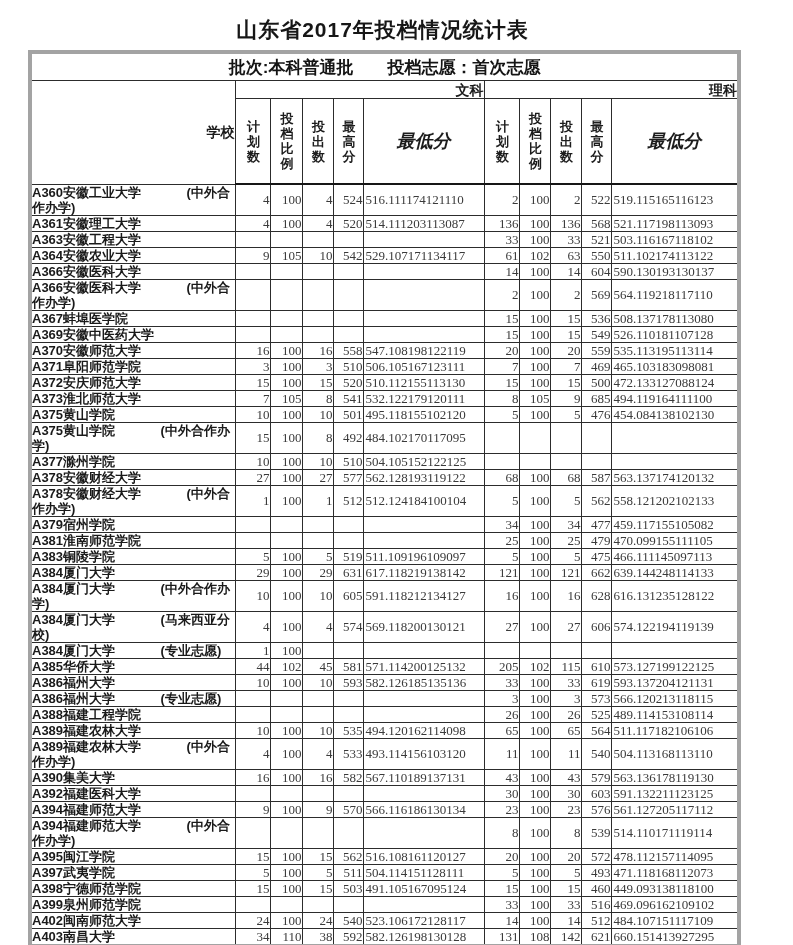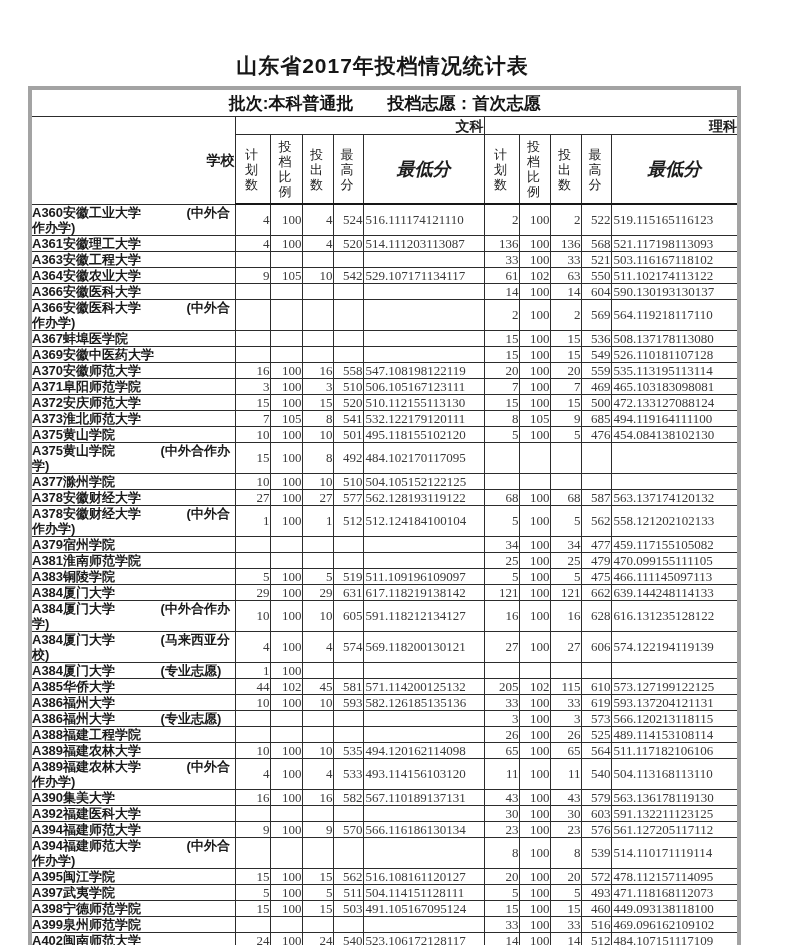--- a/index.html
+++ b/index.html
@@ -14,21 +14,20 @@
   .title {
     padding-top: 16px;
     height: 34px;
     width: 709px;
     margin-left: 28px;
     text-align: center;
     font-size: 21px;
     font-weight: bold;
     letter-spacing: 1px;
     color: #161616;
-    margin-top: 36px;
   }
   table.grid {
     border-collapse: collapse;
     table-layout: fixed;
     width: 709px;
     margin-left: 28px;
     border: 4px solid #a3a3a3;
   }
   table.grid th, table.grid td {
     border: 1px solid #2c2c2c;
@@ -57,26 +56,26 @@
     text-align: center;
     vertical-align: middle;
   }
   tr.cols-row th {
     height: 68px;
     vertical-align: middle;
     border-bottom: 2px solid #161616;
   }
   .vh {
     width: 15px;
-    margin: 4px auto;
+    margin: 12px auto;
     word-break: break-all;
     line-height: 15px;
     font-size: 13px;
-    font-weight: normal;
-    text-align: left;
+    font-weight: bold;
+    text-align: right;
   }
   th.min-h { font-size: 18px; font-weight: bold; text-align: center; font-style: italic; }
   td.school {
     font-weight: bold;
     font-size: 13px;
     line-height: 15px;
     padding: 0 1px 0 3px;
     word-break: break-all;
     vertical-align: middle;
     color: #1a1a1a;

